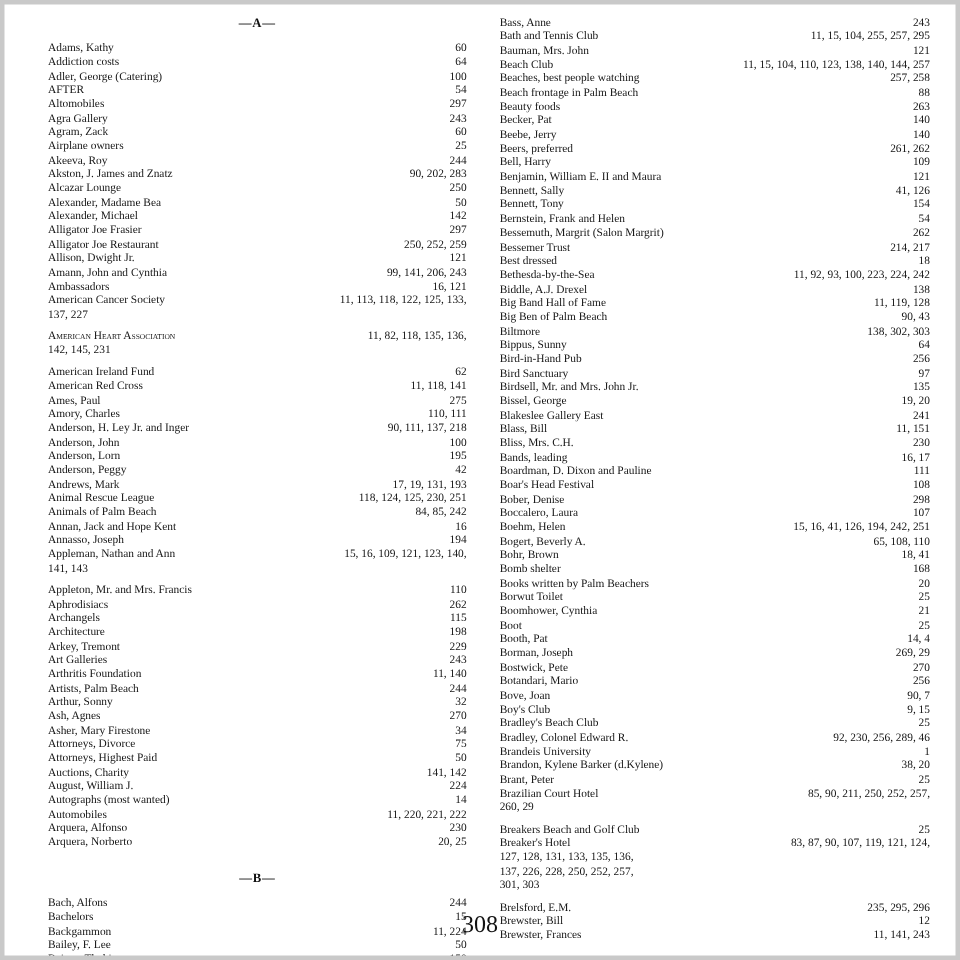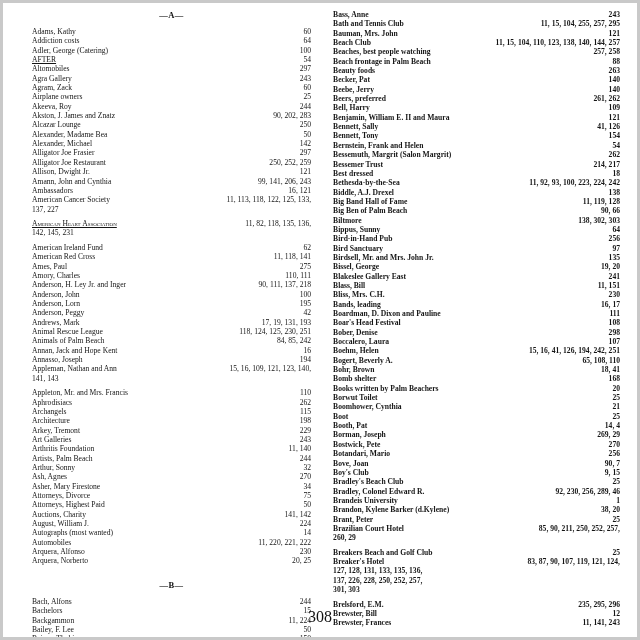--- a/index.html
+++ b/index.html
@@ -32,21 +32,21 @@
     display: flex;
     flex-direction: row;
     gap: 14px;
     height: 585px;
   }
   .column {
     width: 50%;
     box-sizing: border-box;
   }
   .col-left { padding-left: 18px; padding-right: 2px; }
-  .col-right { padding-left: 6px; padding-right: 6px; font-weight: bold; }
+  .col-right { padding-left: 6px; padding-right: 6px; }
 
   .section-letter {
     text-align: center;
     font-size: 8.5px;
     font-weight: bold;
     letter-spacing: 0.5px;
     margin: 0 0 7px 0;
     color: #111;
   }
   .section-letter.spaced { margin-top: 14px; }
@@ -70,21 +70,20 @@
     overflow: hidden;
     padding-right: 4px;
   }
   .entry .pages {
     flex: 0 0 auto;
     text-align: right;
   }
   .entry.gap { margin-top: 5.2px; }
   .entry .term.caps {
     font-variant: small-caps;
-    text-decoration: underline;
   }
   .cont {
     display: block;
     text-align: left;
     font-size: 7.6px;
     line-height: 9.35px;
     color: #151515;
     white-space: nowrap;
   }
   .folio {
@@ -430,21 +429,21 @@
           <li class="entry">
             <span class="term">Biddle, A.J. Drexel</span>
             <span class="pages">138</span>
           </li>
           <li class="entry">
             <span class="term">Big Band Hall of Fame</span>
             <span class="pages">11, 119, 128</span>
           </li>
           <li class="entry">
             <span class="term">Big Ben of Palm Beach</span>
-            <span class="pages">90, 66</span>
+            <span class="pages">90, 43</span>
           </li>
           <li class="entry">
             <span class="term">Biltmore</span>
             <span class="pages">138, 302, 303</span>
           </li>
           <li class="entry">
             <span class="term">Bippus, Sunny</span>
             <span class="pages">64</span>
           </li>
           <li class="entry">

